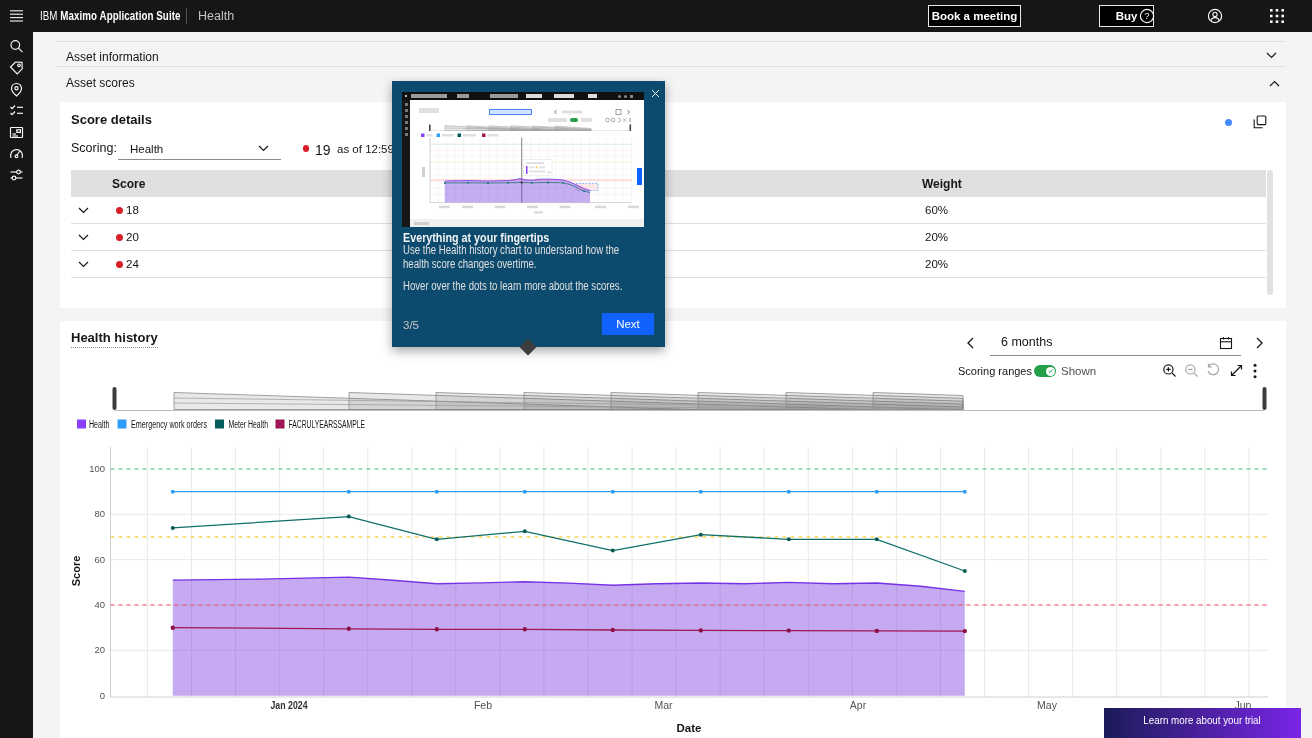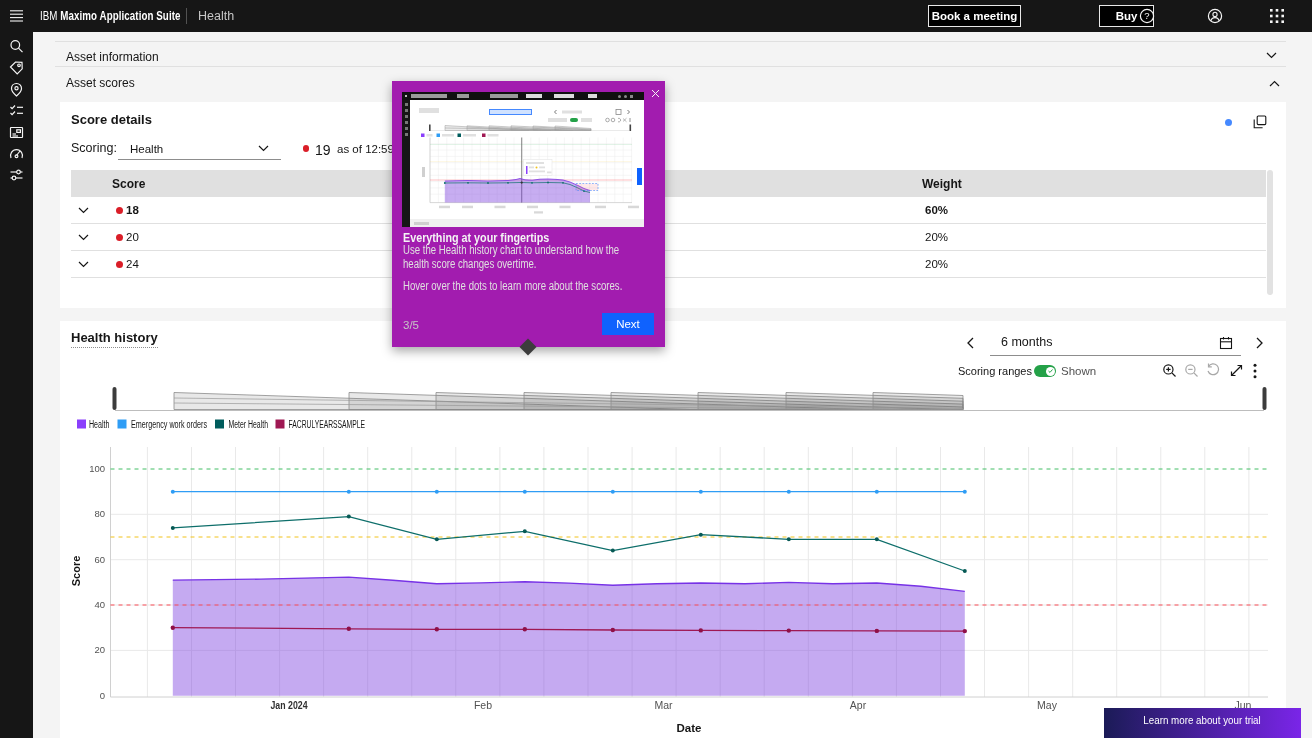--- a/index.html
+++ b/index.html
@@ -129,21 +129,21 @@
   <div class="abs" style="left:242.5px;top:43px;width:6.5px;height:6.5px;border-radius:50%;background:#da1e28"></div>
   <div class="abs" style="left:255px;top:40px;font-size:14px;color:#161616">19</div>
   <div class="abs" style="left:277px;top:41px;font-size:11.5px;color:#161616">as of 12:59 PM</div>
 
   <div class="abs" style="left:11px;top:68px;width:1195px;height:27px;background:#e0e0e0;">
     <div class="abs" style="left:41px;top:7px;font-size:12px;font-weight:700;color:#161616">Score</div>
     <div class="abs" style="left:851px;top:7px;font-size:12px;font-weight:700;color:#161616">Weight</div>
   </div>
   <div class="abs" style="left:1207px;top:68px;width:6px;height:125px;border-radius:3px;background:#e2e2e2"></div>
 
-  <div class="abs" style="left:11px;top:95px;width:1195px;height:27px;border-bottom:1px solid #e0e0e0;font-weight:bold;">
+  <div class="abs" style="left:11px;top:95px;width:1195px;height:27px;border-bottom:1px solid #e0e0e0;">
     <svg class="ico" style="left:7px;top:10px" width="11" height="7" viewBox="0 0 11 7">
         <path d="M1 1 L5.5 5.5 L10 1" fill="none" stroke="#161616" stroke-width="1.2"></path>
       </svg>
     <div class="abs" style="left:45px;top:10px;width:7px;height:7px;border-radius:50%;background:#da1e28"></div>
     <div class="abs" style="left:55px;top:7px;font-size:11.5px;color:#161616">18</div>
     <div class="abs" style="left:854px;top:7px;font-size:11.5px;color:#161616">60%</div>
   </div>
   <div class="abs" style="left:11px;top:122px;width:1195px;height:27px;border-bottom:1px solid #e0e0e0;">
     <svg class="ico" style="left:7px;top:10px" width="11" height="7" viewBox="0 0 11 7">
         <path d="M1 1 L5.5 5.5 L10 1" fill="none" stroke="#161616" stroke-width="1.2"></path>
@@ -314,21 +314,21 @@
     <text x="289" y="709" text-anchor="middle" font-size="10.5" fill="#303030" font-weight="600" textLength="37" lengthAdjust="spacingAndGlyphs">Jan 2024</text>
     <text x="483" y="709" text-anchor="middle" font-size="10.5" fill="#525252" font-weight="400">Feb</text>
     <text x="663.5" y="709" text-anchor="middle" font-size="10.5" fill="#525252" font-weight="400">Mar</text>
     <text x="858" y="709" text-anchor="middle" font-size="10.5" fill="#525252" font-weight="400">Apr</text>
     <text x="1047" y="709" text-anchor="middle" font-size="10.5" fill="#525252" font-weight="400">May</text>
     <text x="1243" y="709" text-anchor="middle" font-size="10.5" fill="#525252" font-weight="400">Jun</text>
 <text x="80" y="571" text-anchor="middle" font-size="11" font-weight="700" fill="#161616" transform="rotate(-90 80 571)">Score</text>
 <text x="689" y="732" text-anchor="middle" font-size="11.5" font-weight="700" fill="#161616">Date</text>
 </svg>
 
-<div class="abs" style="left:392px;top:81px;width:273px;height:266px;background:#a21caf;z-index:40;box-shadow:0 4px 10px rgba(0,0,0,0.35);">
+<div class="abs" style="left:392px;top:81px;width:273px;height:266px;background:#0c4a6e;z-index:40;box-shadow:0 4px 10px rgba(0,0,0,0.35);">
   <svg class="ico" style="left:259px;top:8px" width="9" height="9" viewBox="0 0 9 9">
       <g stroke="#f4f4f4" stroke-width="1">
         <line x1="1" y1="1" x2="8" y2="8"></line>
         <line x1="8" y1="1" x2="1" y2="8"></line>
       </g>
     </svg>
 
   <div class="abs" style="left:10px;top:11px;width:242px;height:135px;background:#fff;">
     <div class="abs" style="left:0;top:0;width:242px;height:7.5px;background:#101010;">
       <div class="abs" style="left:3px;top:2.5px;width:2px;height:2.5px;background:#bbb"></div>

